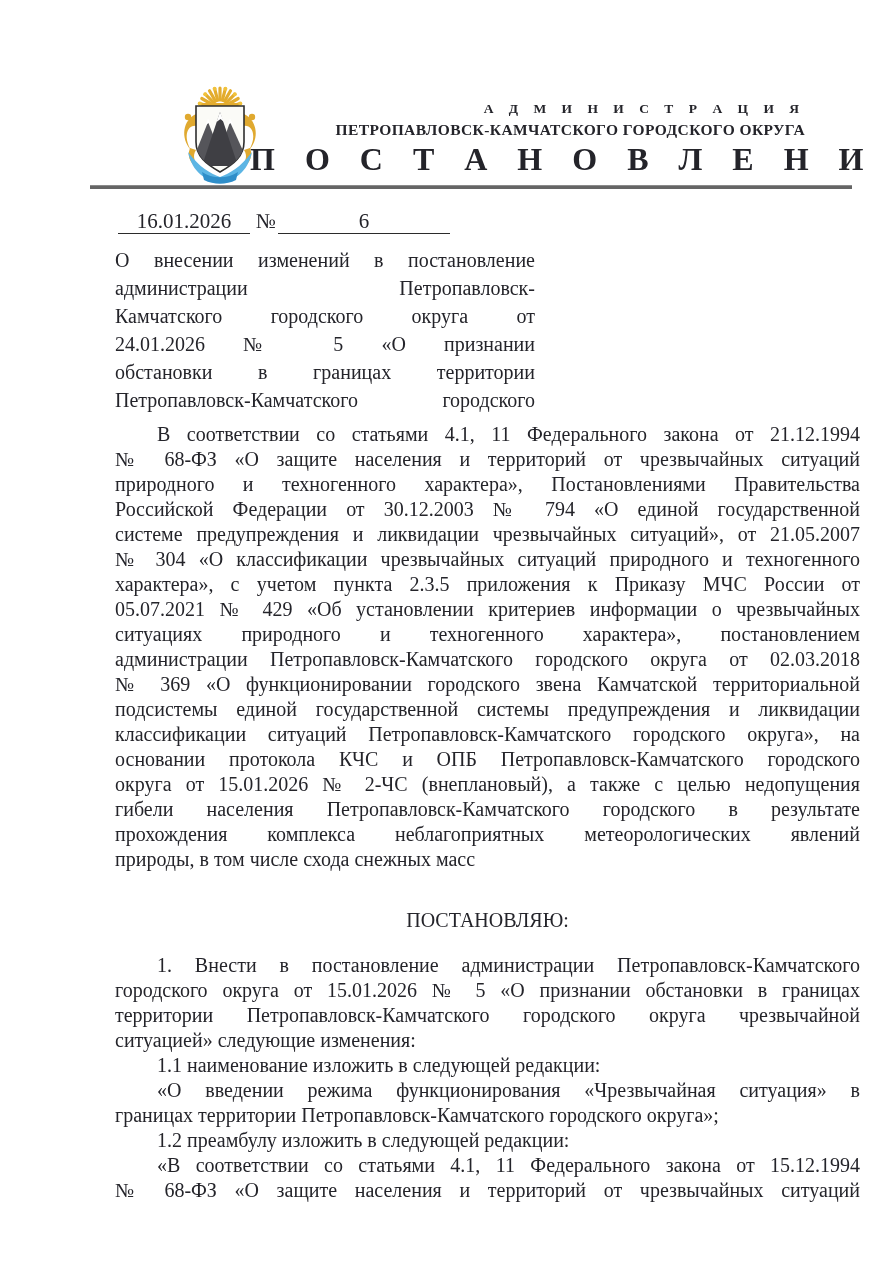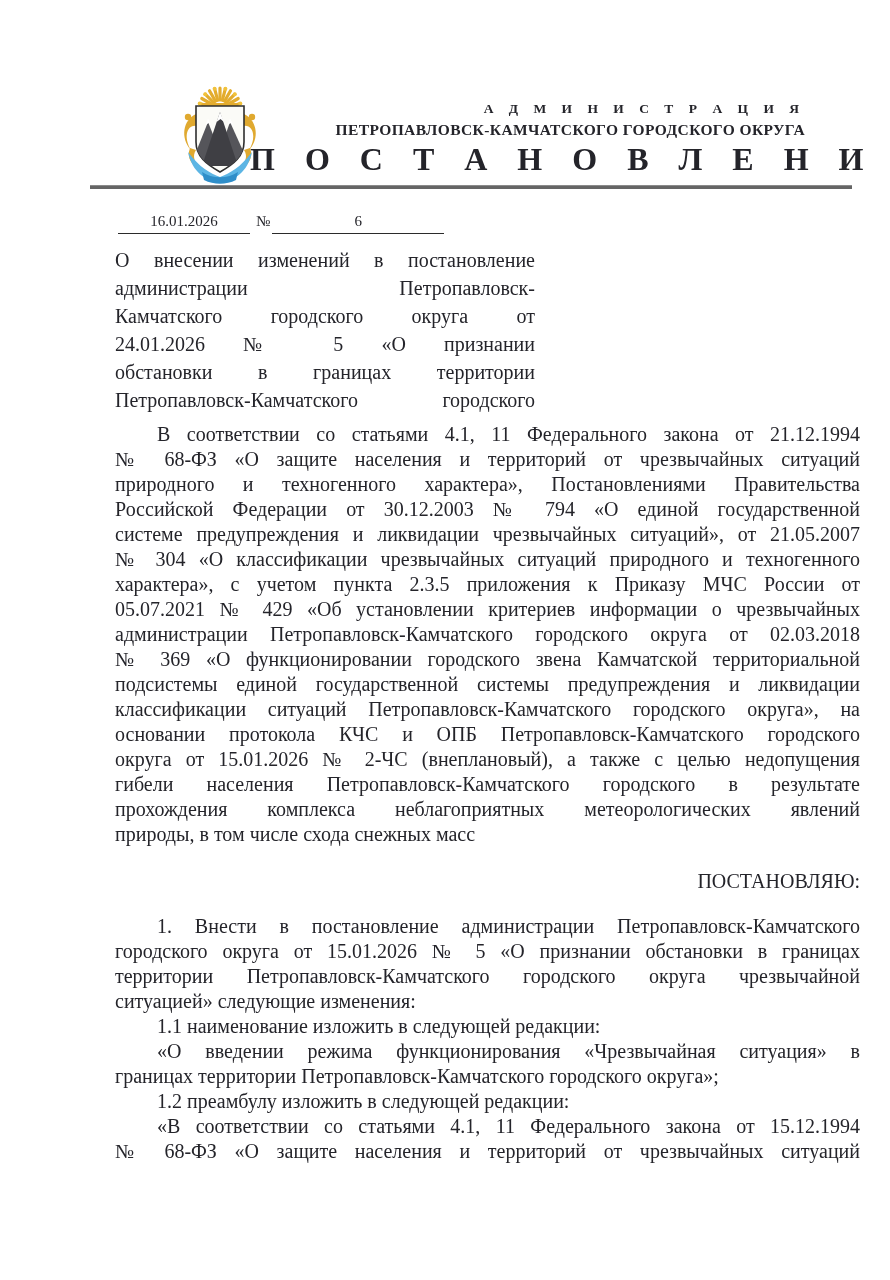--- a/index.html
+++ b/index.html
@@ -15,36 +15,36 @@
   .letterhead { position:relative; margin-top:86px; height:99px; }
   .emblem { position:absolute; left:150px; top:-2px; width:140px; height:101px; }
   .hdr-text { margin-left:250px; width:555px; text-align:right; padding-top:15px; }
   .org1 { font-size:13.5px; font-weight:bold; letter-spacing:6px; white-space:nowrap; }
   .org2 { font-size:15.5px; font-weight:bold; letter-spacing:0.4px; margin-top:4px; white-space:nowrap; }
   .doctype { font-size:32px; font-weight:bold; letter-spacing:11px; margin-top:2px; white-space:nowrap; }
 
   .rule { margin-left:90px; width:762px; height:4px; background:#656565; border-top:1px solid #8a8a8a; }
 
   
-  .meta { margin:21px 0 0 118px; font-size:15px; line-height:23px; }
+  .meta { margin:21px 0 0 118px; font-size:21px; line-height:23px; }
   .u { display:inline-block; text-align:center; border-bottom:1.3px solid #2b2b2b; }
   .u-date { width:132px; }
   .nosign { margin-left:6px; }
   .u-num { width:172px; margin-left:2px; }
 
   
   .subject { margin:12px 0 0 115px; width:420px; font-size:20px; line-height:28px; }
 
   
   .bodytext { margin:8px 30px 0 115px; font-size:20px; line-height:25px; }
 
   .jl { text-align:justify; text-align-last:justify; }
   .ll { text-align:left; text-align-last:left; }
   .ind { text-indent:42px;text-align:right; }
-  .resolve { margin:22px 0 20px 0; font-size:20px; line-height:25px; text-align:right; }
+  .resolve { margin:36px 0 20px 0; font-size:20px; line-height:25px; text-align:center; }
 </style>
 </head>
 <body>
 
 <div class="page">
 
   <div class="letterhead">
     <svg class="emblem" viewBox="0 0 140 101">
 
       <g stroke="#e3ac2e" stroke-width="3.2" stroke-linecap="round">
@@ -125,20 +125,21 @@
   <div class="bodytext">
     <div>
       <div class="jl ind">В соответствии со статьями 4.1, 11 Федерального закона от 21.12.1994</div>
       <div class="jl">№ 68-ФЗ «О защите населения и территорий от чрезвычайных ситуаций</div>
       <div class="jl">природного и техногенного характера», Постановлениями Правительства</div>
       <div class="jl">Российской Федерации от 30.12.2003 № 794 «О единой государственной</div>
       <div class="jl">системе предупреждения и ликвидации чрезвычайных ситуаций», от 21.05.2007</div>
       <div class="jl">№ 304 «О классификации чрезвычайных ситуаций природного и техногенного</div>
       <div class="jl">характера», с учетом пункта 2.3.5 приложения к Приказу МЧС России от</div>
       <div class="jl">05.07.2021 № 429 «Об установлении критериев информации о чрезвычайных</div>
+      <div class="jl">ситуациях природного и техногенного характера», постановлением</div>
       <div class="jl">администрации Петропавловск-Камчатского городского округа от 02.03.2018</div>
       <div class="jl">№ 369 «О функционировании городского звена Камчатской территориальной</div>
       <div class="jl">подсистемы единой государственной системы предупреждения и ликвидации</div>
       <div class="jl">классификации ситуаций Петропавловск-Камчатского городского округа», на</div>
       <div class="jl">основании протокола КЧС и ОПБ Петропавловск-Камчатского городского</div>
       <div class="jl">округа от 15.01.2026 № 2-ЧС (внеплановый), а также с целью недопущения</div>
       <div class="jl">гибели населения Петропавловск-Камчатского городского в результате</div>
       <div class="jl">прохождения комплекса неблагоприятных метеорологических явлений</div>
       <div class="ll">природы, в том числе схода снежных масс</div>
     </div>

